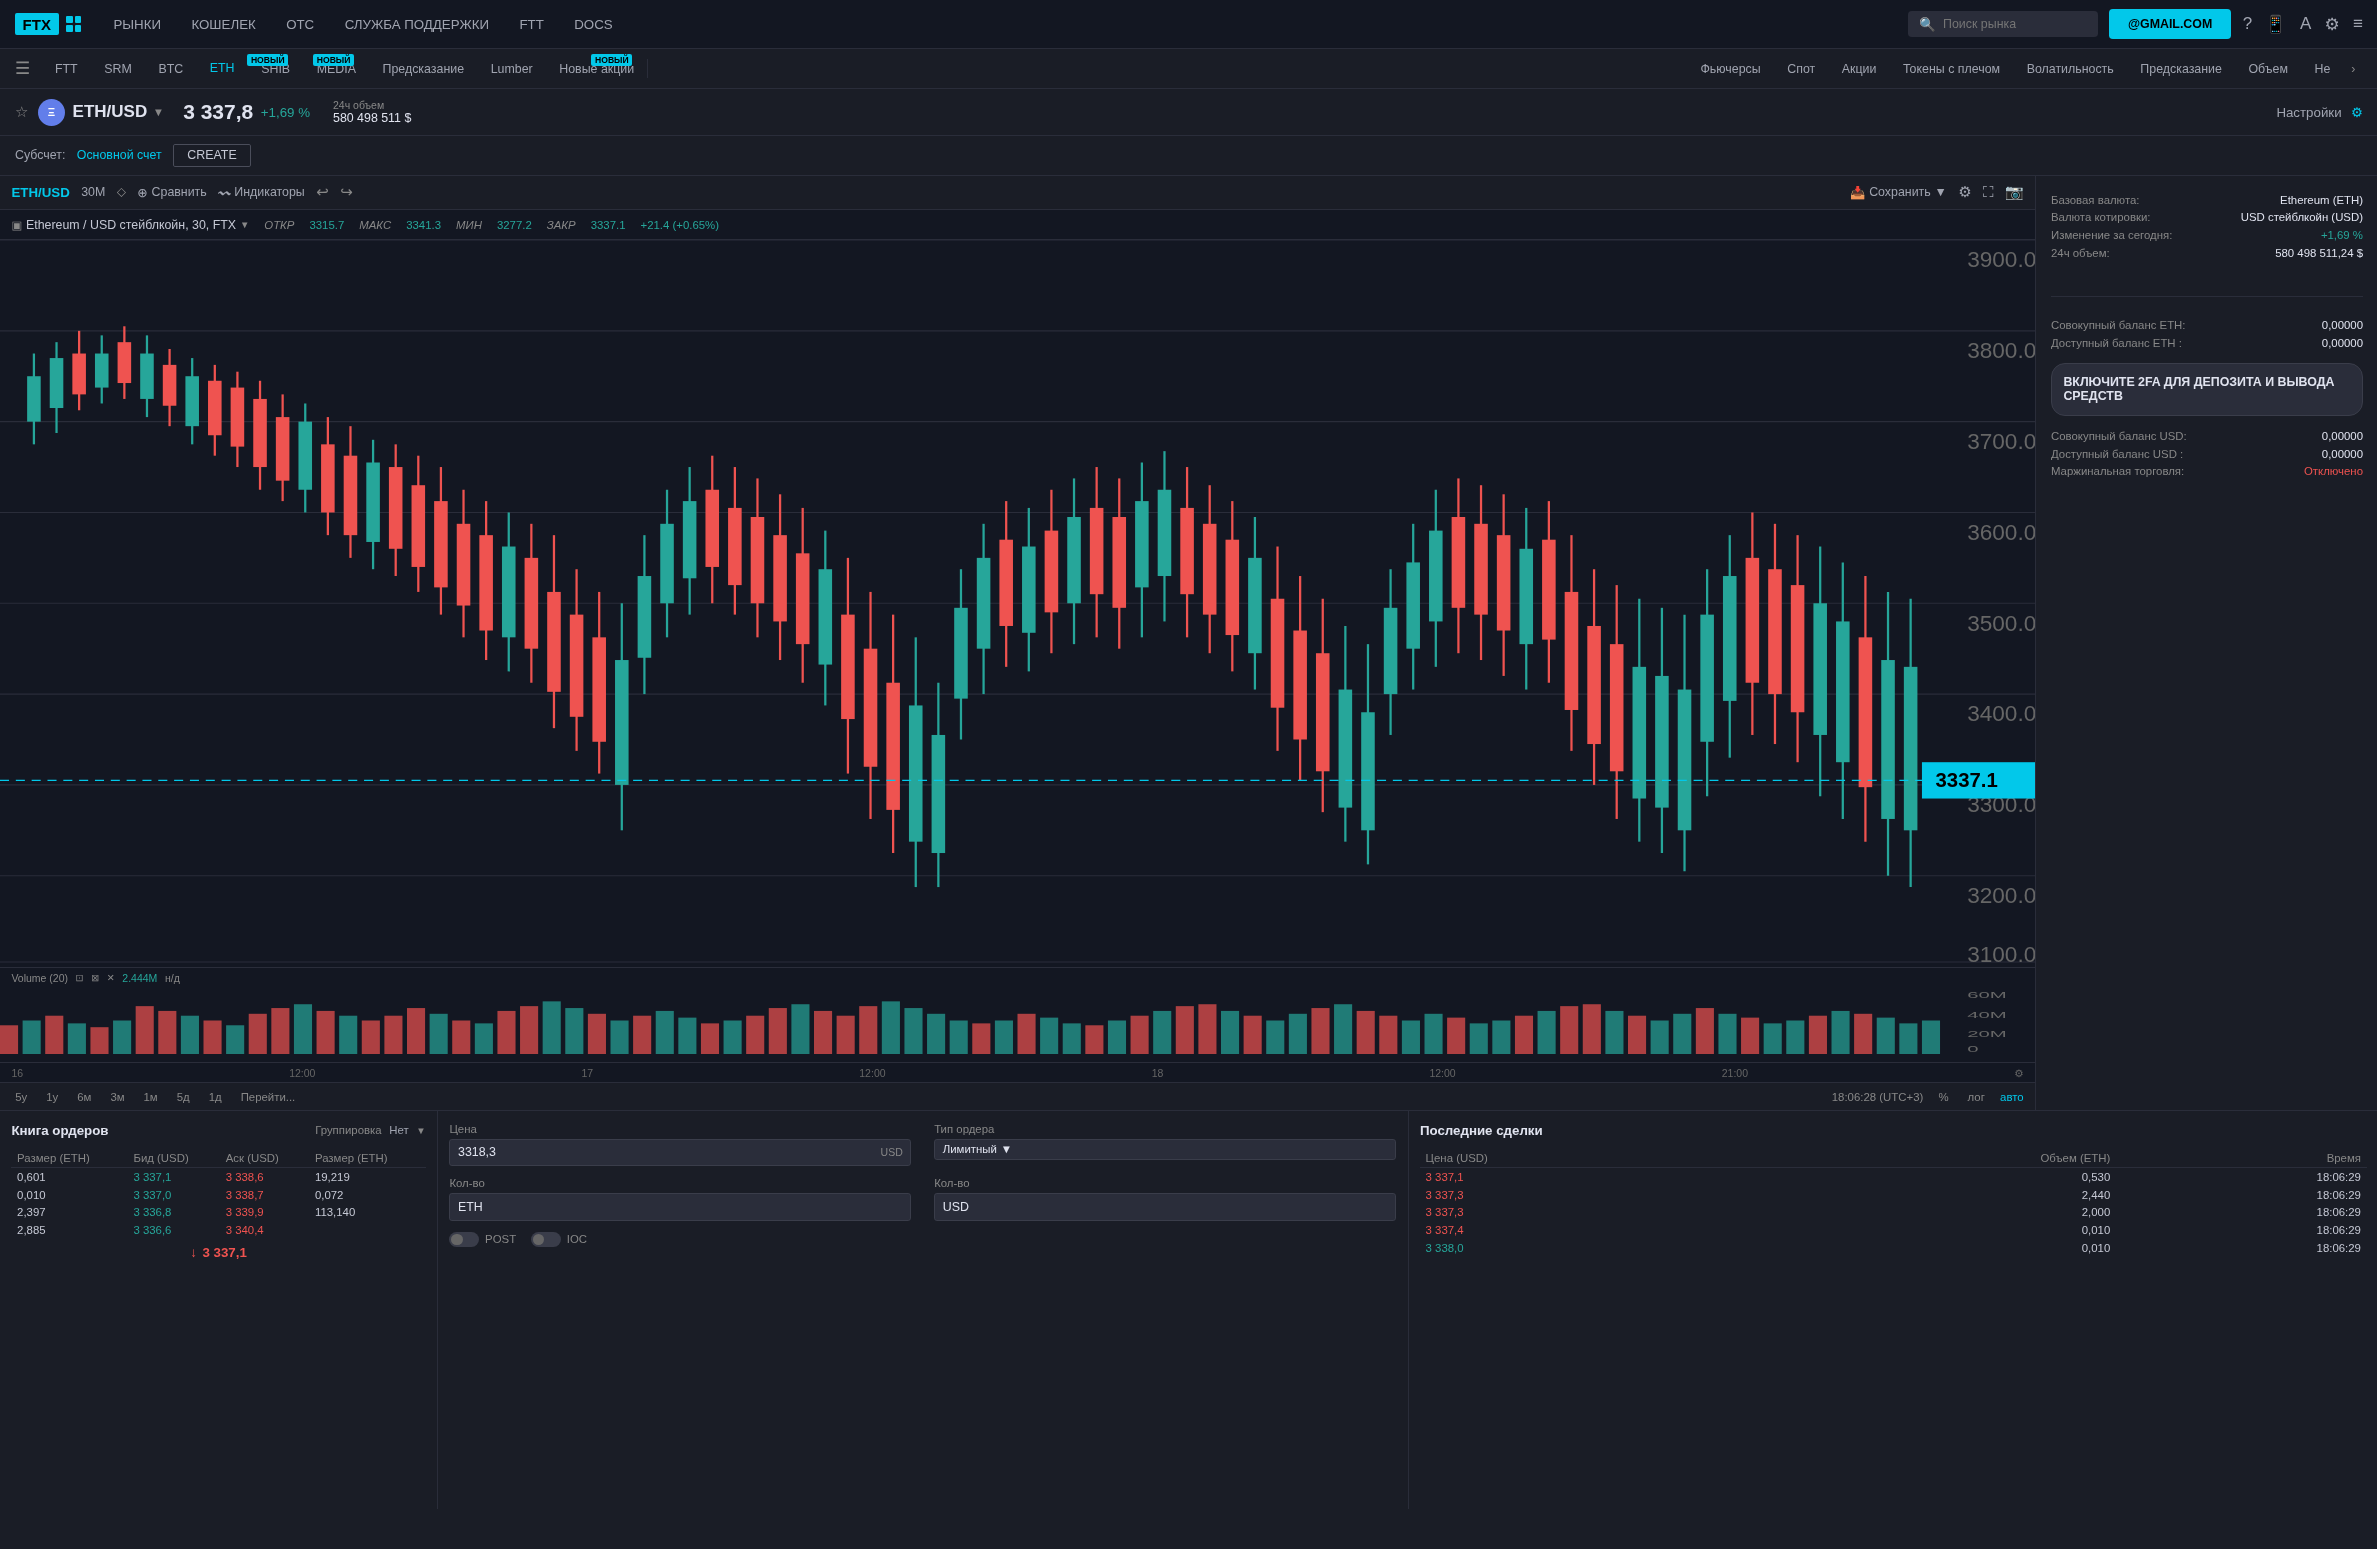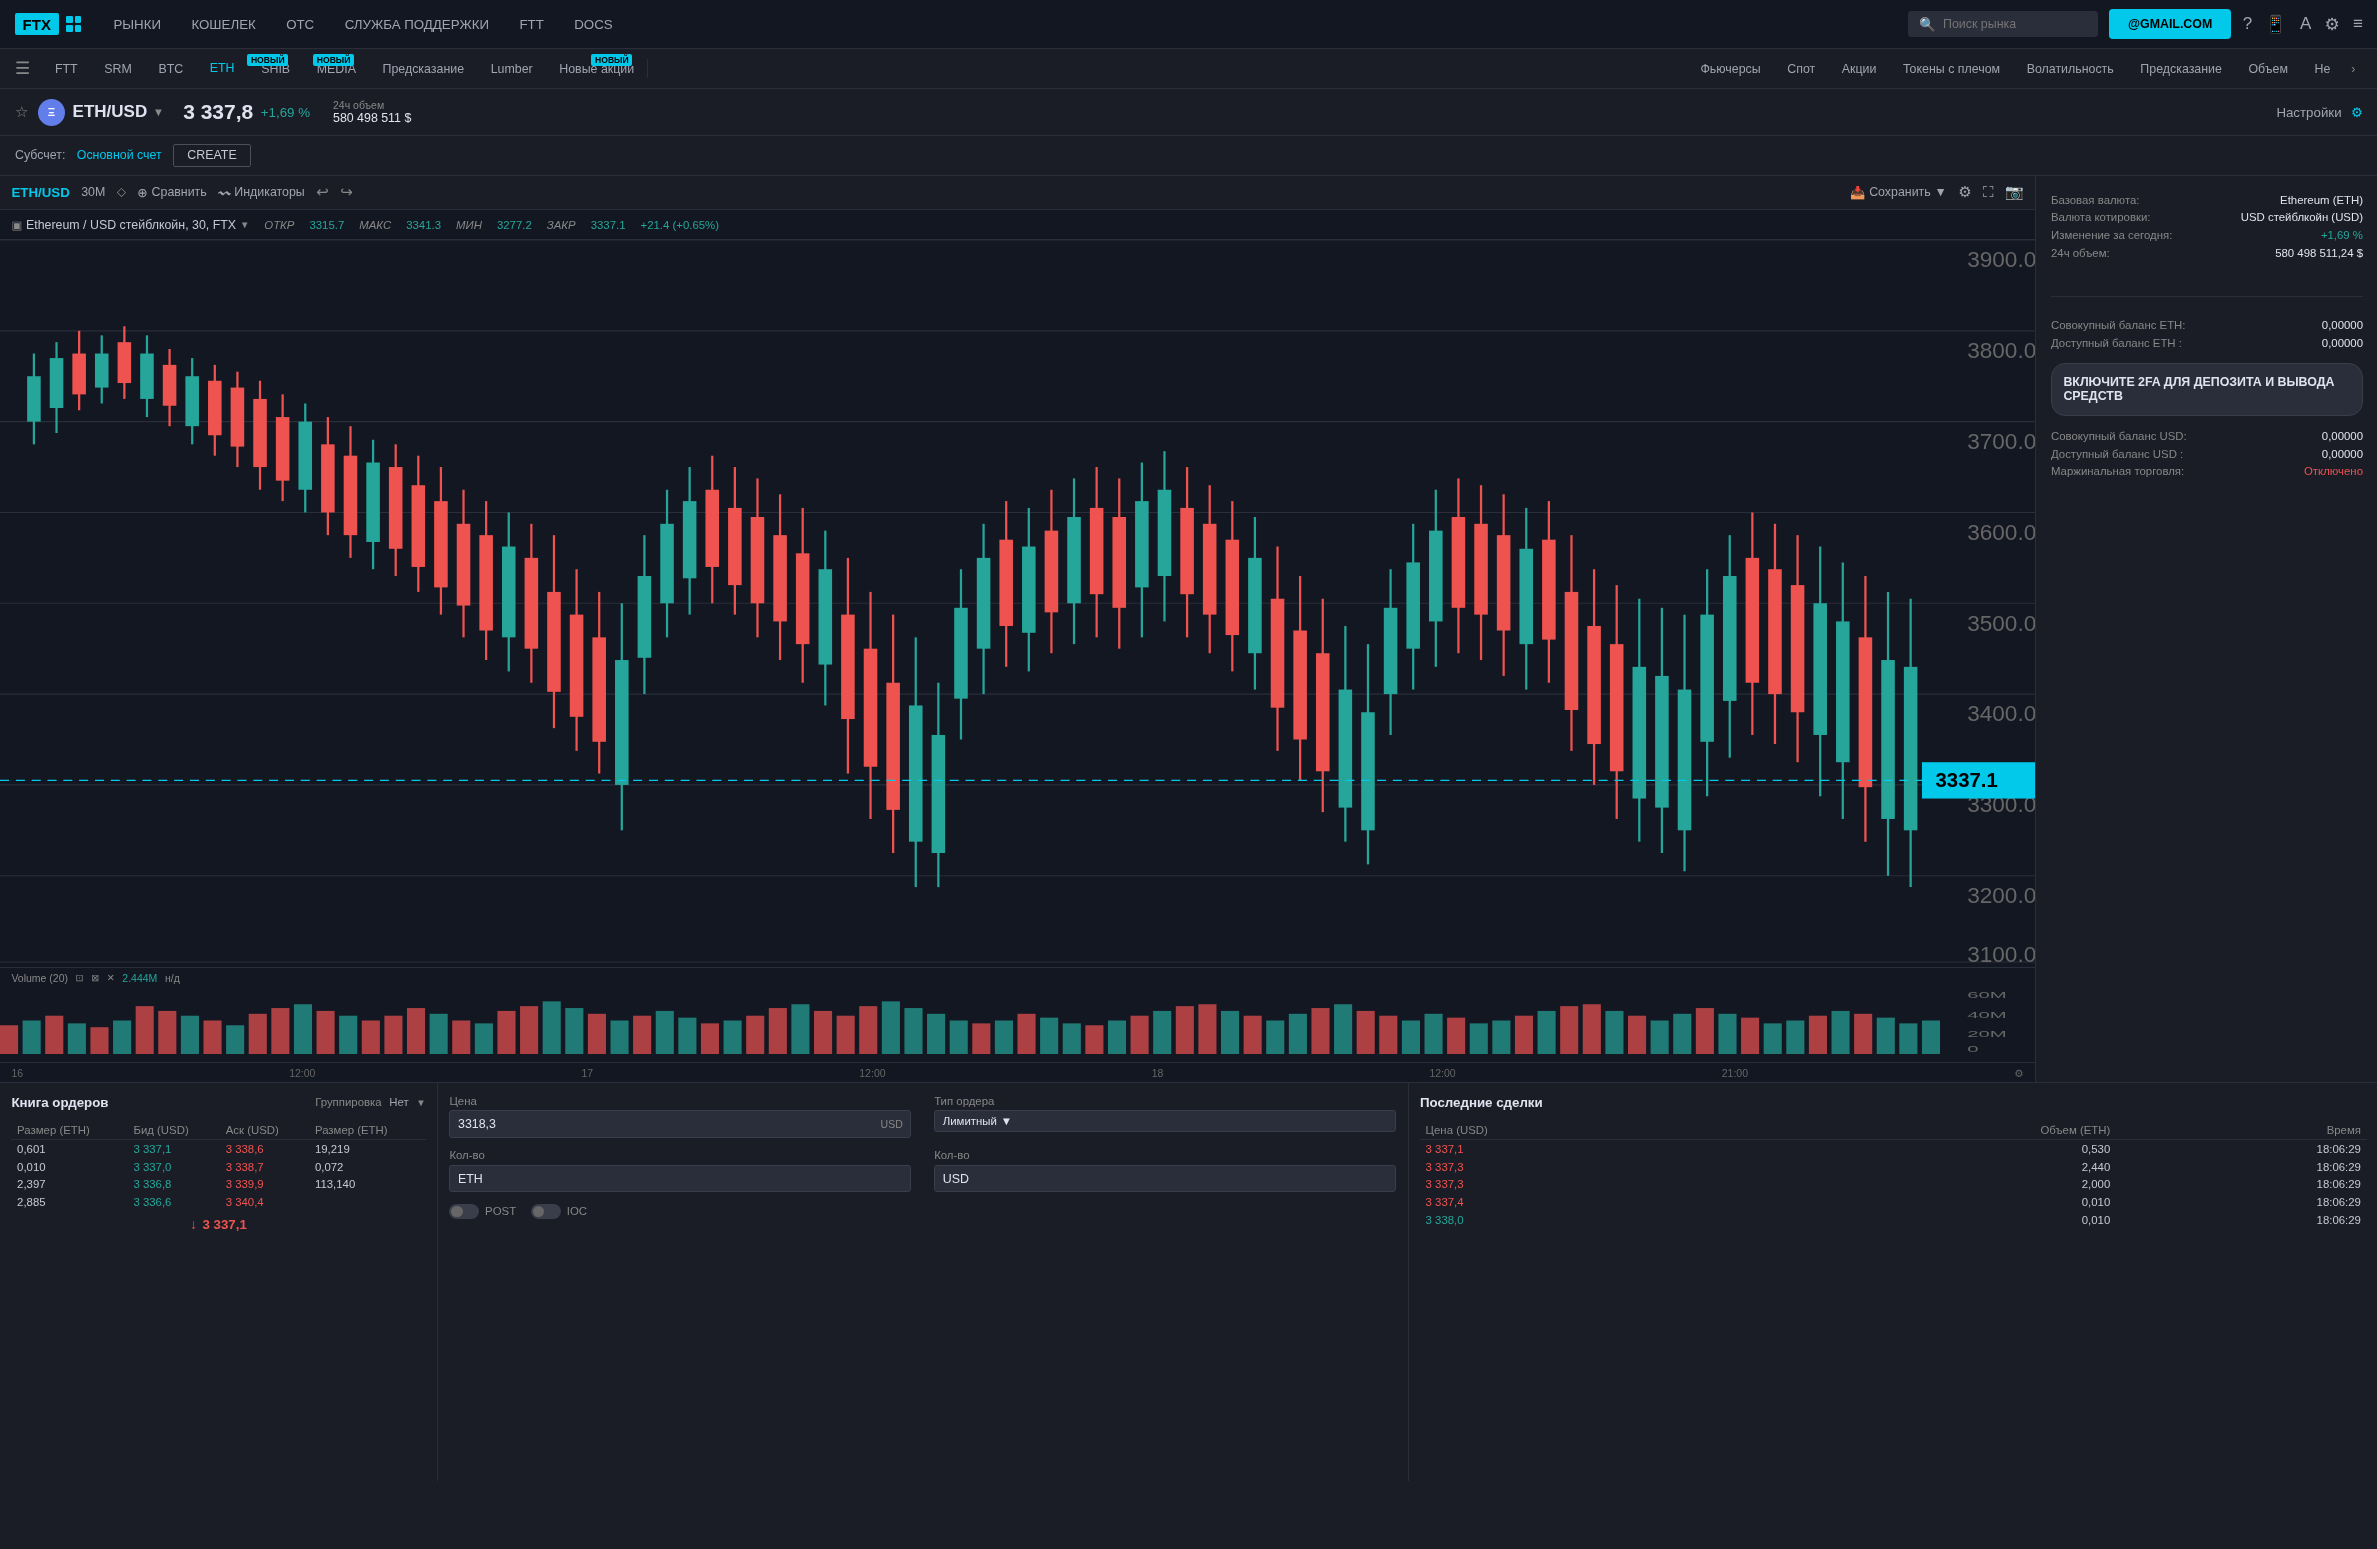--- a/index.html
+++ b/index.html
@@ -653,20 +653,36 @@
       <span>16</span>
       <span>12:00</span>
       <span>17</span>
       <span>12:00</span>
       <span>18</span>
       <span>12:00</span>
       <span>21:00</span>
       <span>⚙</span>
     </div>
 
+    <div class="chart-footer">
+      <span class="period-btn">5у</span>
+      <span class="period-btn">1у</span>
+      <span class="period-btn">6м</span>
+      <span class="period-btn">3м</span>
+      <span class="period-btn">1м</span>
+      <span class="period-btn">5д</span>
+      <span class="period-btn">1д</span>
+      <span class="period-btn">Перейти...</span>
+      <div class="chart-footer-right">
+        <span>18:06:28 (UTC+3)</span>
+        <span class="period-btn">%</span>
+        <span class="period-btn">лог</span>
+        <span style="color:#02c8ea;cursor:pointer;">авто</span>
+      </div>
+    </div>
   </div>
 
   <div class="right-panel" style="width:342px;overflow-y:auto;">
     <div class="info-section">
       <div class="info-row">
         <span class="info-label">Базовая валюта:</span>
         <span class="info-value">Ethereum (ETH)</span>
       </div>
       <div class="info-row">
         <span class="info-label">Валюта котировки:</span>

